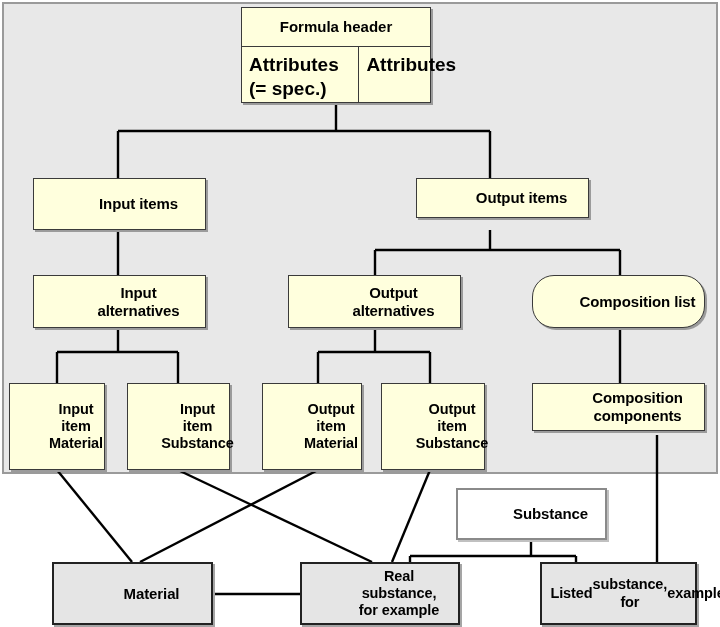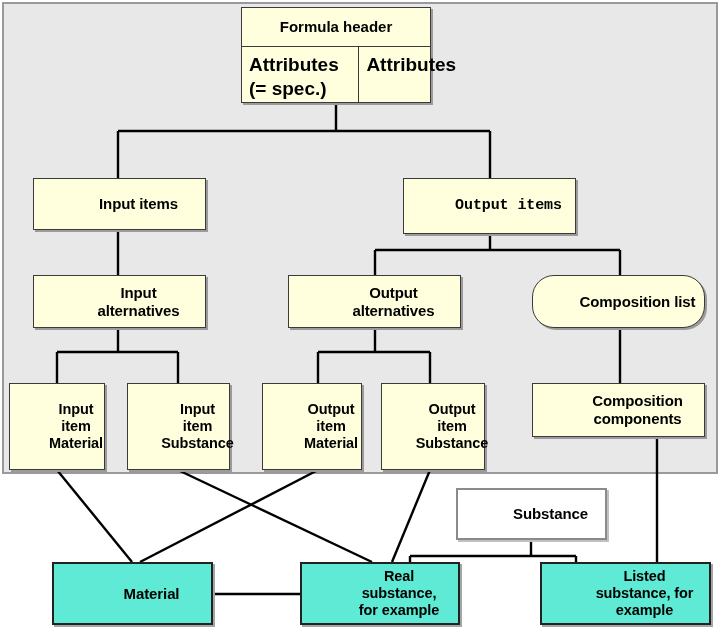--- a/index.html
+++ b/index.html
@@ -45,21 +45,21 @@
     font-weight: bold;
     letter-spacing: -0.1px;
     padding-left: 38px;
   }
   .node-yellow {
     background: #ffffdd;
     border: 1px solid #3a3a3a;
     box-shadow: 2px 2px 0 0 #9b9b9b;
   }
   .node-white {
-    background: #5eead4;
+    background: #e5e5e5;
     border: 2px solid #222222;
     box-shadow: 2px 2px 0 0 #a5a5a5;
   }
   .node-white-thin {
     background: #ffffff;
     border: 2px solid #8a8a8a;
     box-shadow: 2px 2px 0 0 #c0c0c0;
   }
   .hdr-box {
     position: absolute;
@@ -157,21 +157,21 @@
       <div class="hdr-cell">
         <div>Attributes</div>
       </div>
     </div>
   </div>
 
   <div class="node node-yellow fs15" style="left:33px; top:178px; width:173px; height:52px;">
     <span>Input items</span>
   </div>
 
-  <div class="node node-yellow fs15" style="left:403px; top:178px; width:173px; height:56px;font-family:Liberation Mono, monospace;">
+  <div class="node node-yellow fs15" style="left:416px; top:178px; width:173px; height:40px;">
     <span>Output items</span>
   </div>
 
   <div class="node node-yellow fs15" style="left:33px; top:275px; width:173px; height:53px; flex-direction:column;">
     <span>Input</span>
     <span>alternatives</span>
   </div>
 
   <div class="node node-yellow fs15" style="left:288px; top:275px; width:173px; height:53px; flex-direction:column;">
     <span>Output</span>
@@ -199,38 +199,38 @@
     <span>item</span>
     <span>Material</span>
   </div>
 
   <div class="node node-yellow fs14" style="left:381px; top:383px; width:104px; height:87px; flex-direction:column;">
     <span>Output</span>
     <span>item</span>
     <span>Substance</span>
   </div>
 
-  <div class="node node-yellow fs15" style="left:532px; top:383px; width:173px; height:54px; flex-direction:column;">
+  <div class="node node-yellow fs15" style="left:532px; top:383px; width:173px; height:48px; flex-direction:column;">
     <span>Composition</span>
     <span>components</span>
   </div>
 
   <div class="node node-white-thin fs15" style="left:456px; top:488px; width:151px; height:52px;">
     <span>Substance</span>
   </div>
 
   <div class="node node-white fs15" style="left:52px; top:562px; width:161px; height:63px;">
     <span>Material</span>
   </div>
 
   <div class="node node-white fs14" style="left:300px; top:562px; width:160px; height:63px; flex-direction:column;">
     <span>Real</span>
     <span>substance,</span>
     <span>for example</span>
   </div>
 
-  <div class="node node-white fs14" style="left:540px; top:562px; width:171px; height:63px; flex-direction:column;">
+  <div class="node node-white fs14" style="left:540px; top:562px; width:157px; height:63px; flex-direction:row;">
     <span>Listed</span>
     <span>substance, for</span>
     <span>example</span>
   </div>
 
 </div>
 
 </body></html>

